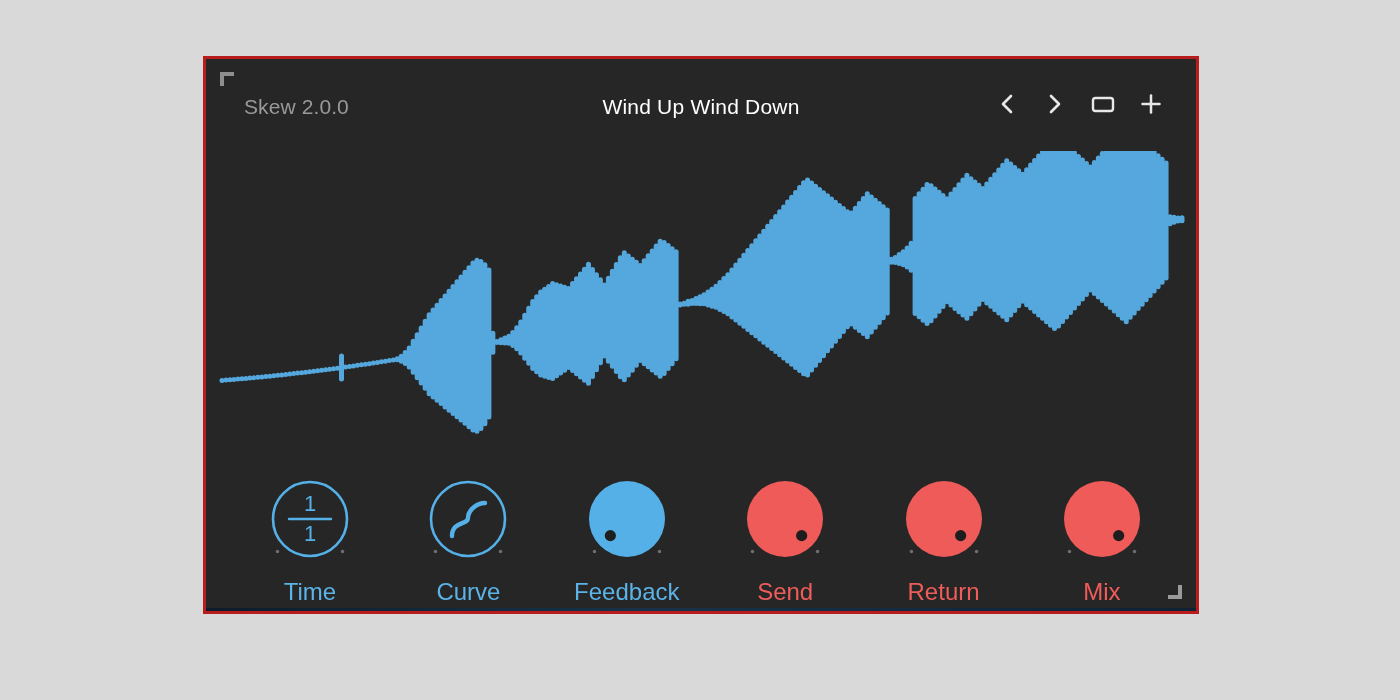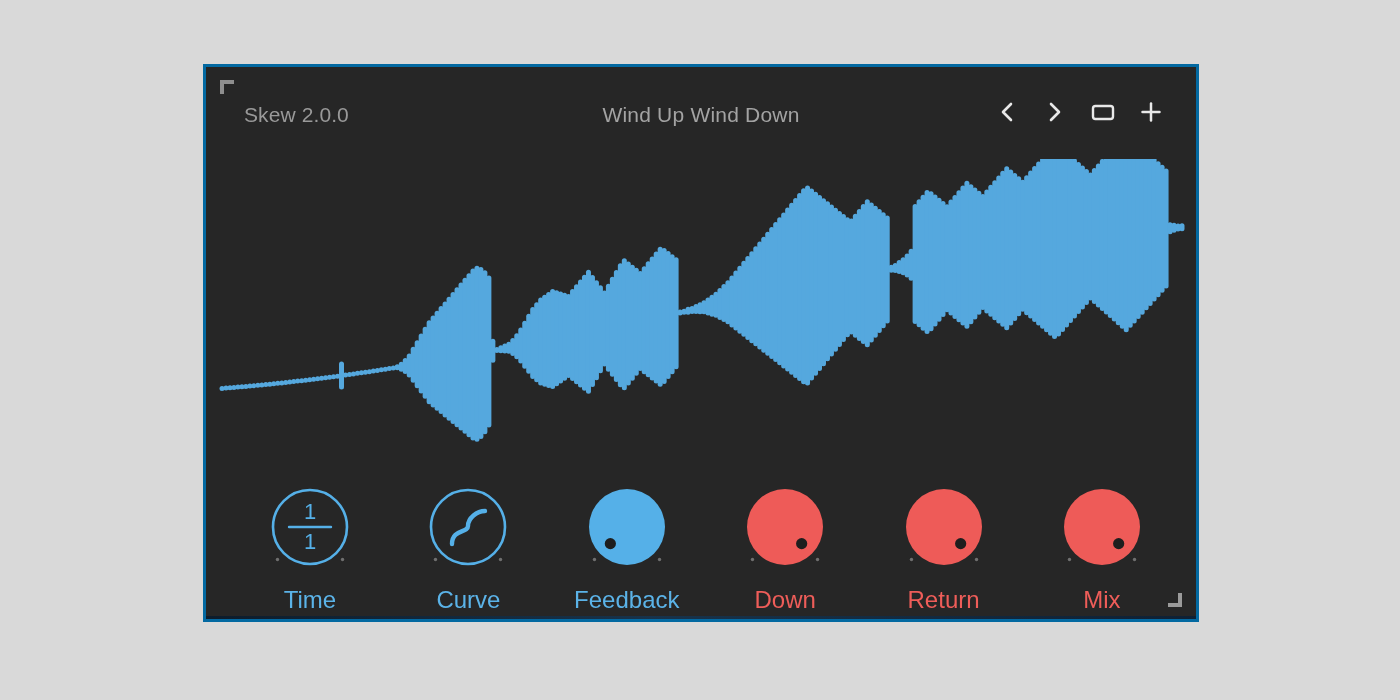--- a/index.html
+++ b/index.html
@@ -19,25 +19,25 @@
   #stage {
     position: relative;
     width: 1400px;
     height: 700px;
   }
 
   
   #plugin-window {
     position: absolute;
     left: 203px;
-    top: 64px;
+    top: 56px;
     width: 996px;
     height: 558px;
     background: #262626;
-    border: 3px solid #0369a1;
+    border: 3px solid #b91c1c;
     box-sizing: border-box;
     overflow: hidden;
   }
   
   #plugin-window::after {
     content: "";
     position: absolute;
     left: 0; right: 0; bottom: 0;
     height: 3px;
     background: linear-gradient(90deg,#0a1b2c 0%, #16344f 45%, #0c2036 100%);
@@ -79,21 +79,21 @@
     color: #999999;
     letter-spacing: .1px;
     white-space: nowrap;
   }
   #preset-title {
     position: absolute;
     left: 0; right: 0;
     top: 36px;
     text-align: center;
     font-size: 21px;
-    color: #a3a3a3;
+    color: #ffffff;
     letter-spacing: .2px;
     white-space: nowrap;
   }
   #header-tools {
     position: absolute;
     right: 30px;
     top: 28px;
     display: flex;
     align-items: center;
     gap: 18px;
@@ -500,21 +500,21 @@
         </div>
         <div class="knob-cell tone-red">
           <div class="knob">
             <svg class="knob-svg" viewBox="0 0 90 90">
               <circle cx="45" cy="42" r="38" fill="#ee5b58"></circle>
               <circle cx="61.66" cy="58.66" r="5.6" fill="#1e1e1e"></circle>
               <circle cx="12.47" cy="74.53" r="1.7" fill="#6f6f6f"></circle>
               <circle cx="77.53" cy="74.53" r="1.7" fill="#6f6f6f"></circle>
             </svg>
           </div>
-          <div class="knob-label">Down</div>
+          <div class="knob-label">Send</div>
           <div class="knob-value">100.0 %</div>
         </div>
         <div class="knob-cell tone-red">
           <div class="knob">
             <svg class="knob-svg" viewBox="0 0 90 90">
               <circle cx="45" cy="42" r="38" fill="#ee5b58"></circle>
               <circle cx="61.66" cy="58.66" r="5.6" fill="#1e1e1e"></circle>
               <circle cx="12.47" cy="74.53" r="1.7" fill="#6f6f6f"></circle>
               <circle cx="77.53" cy="74.53" r="1.7" fill="#6f6f6f"></circle>
             </svg>

